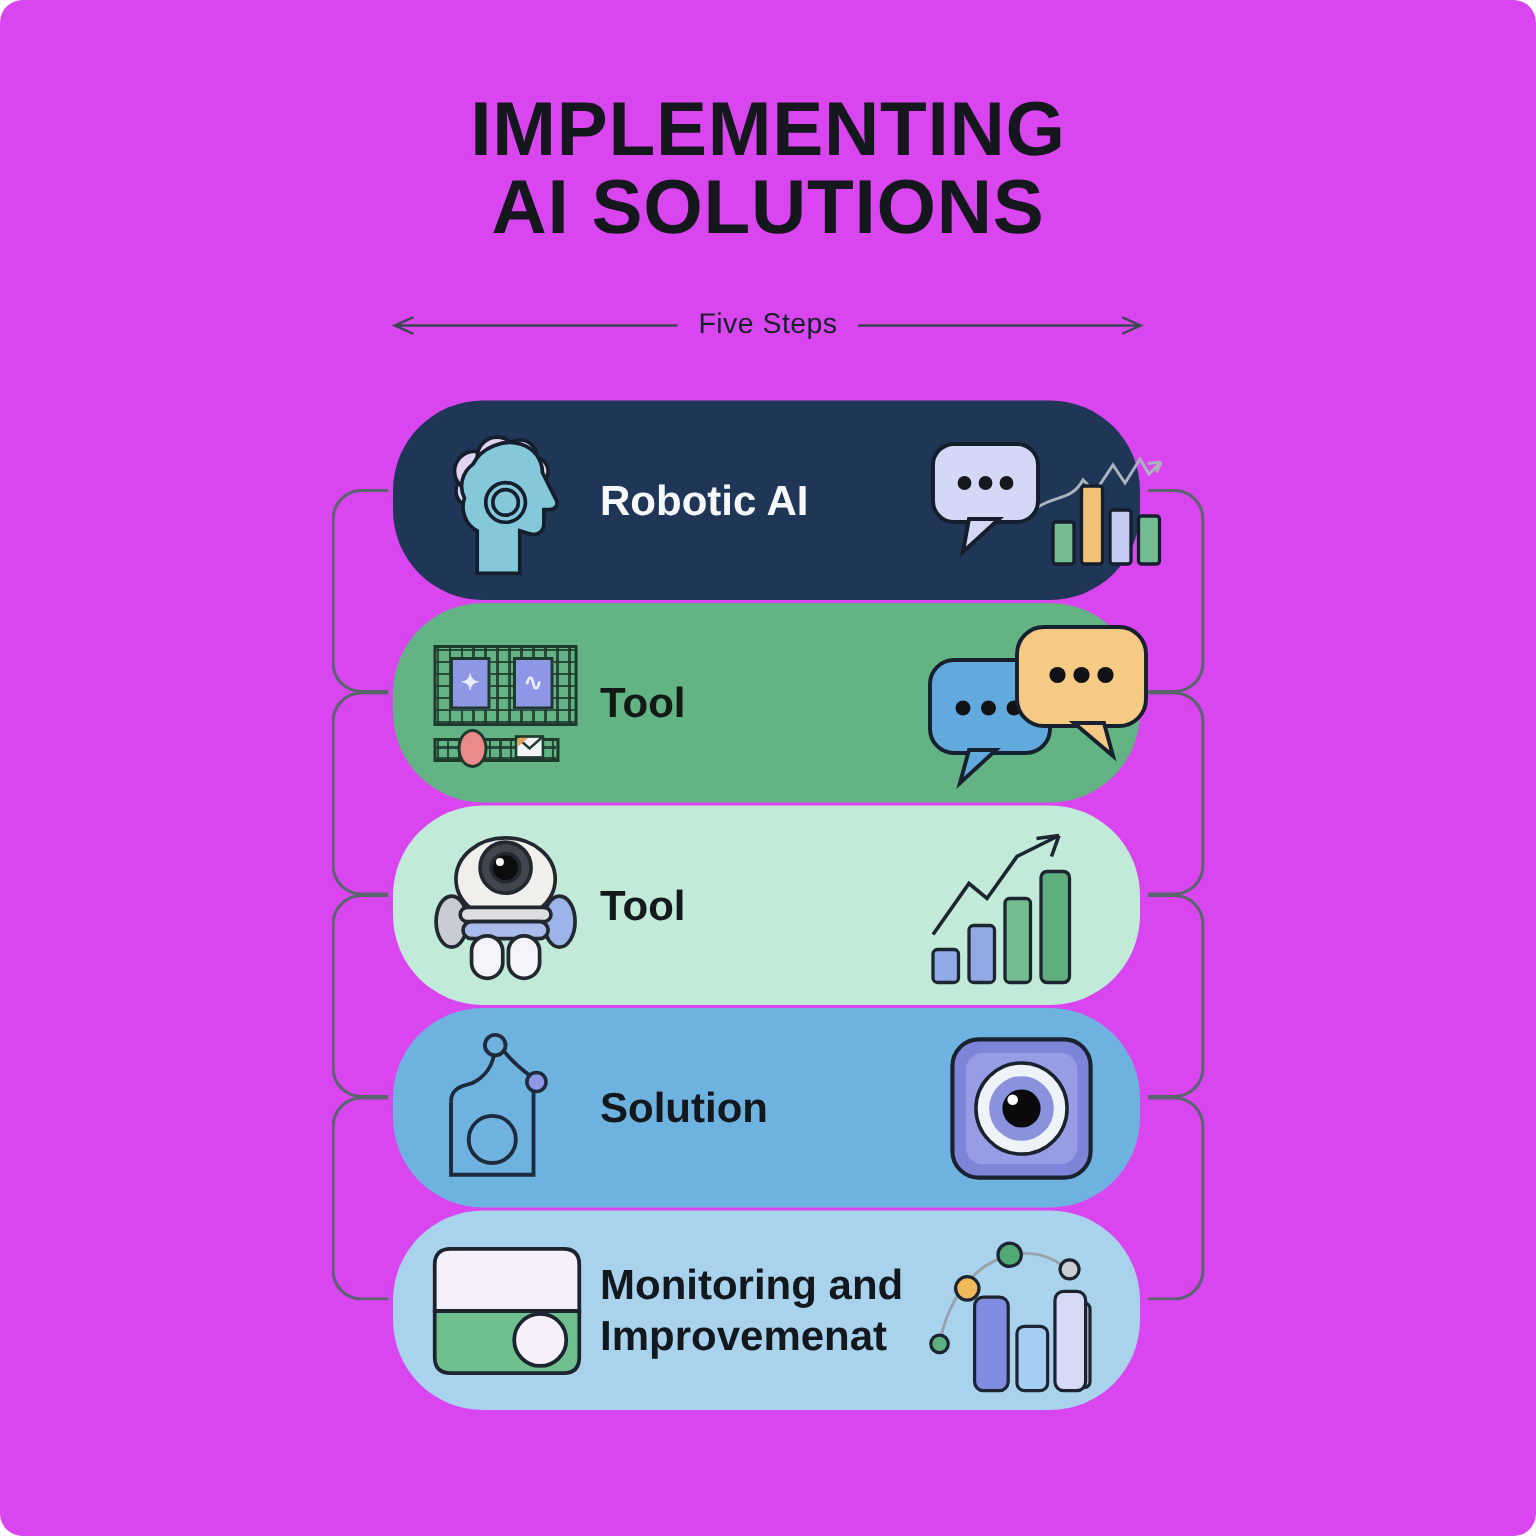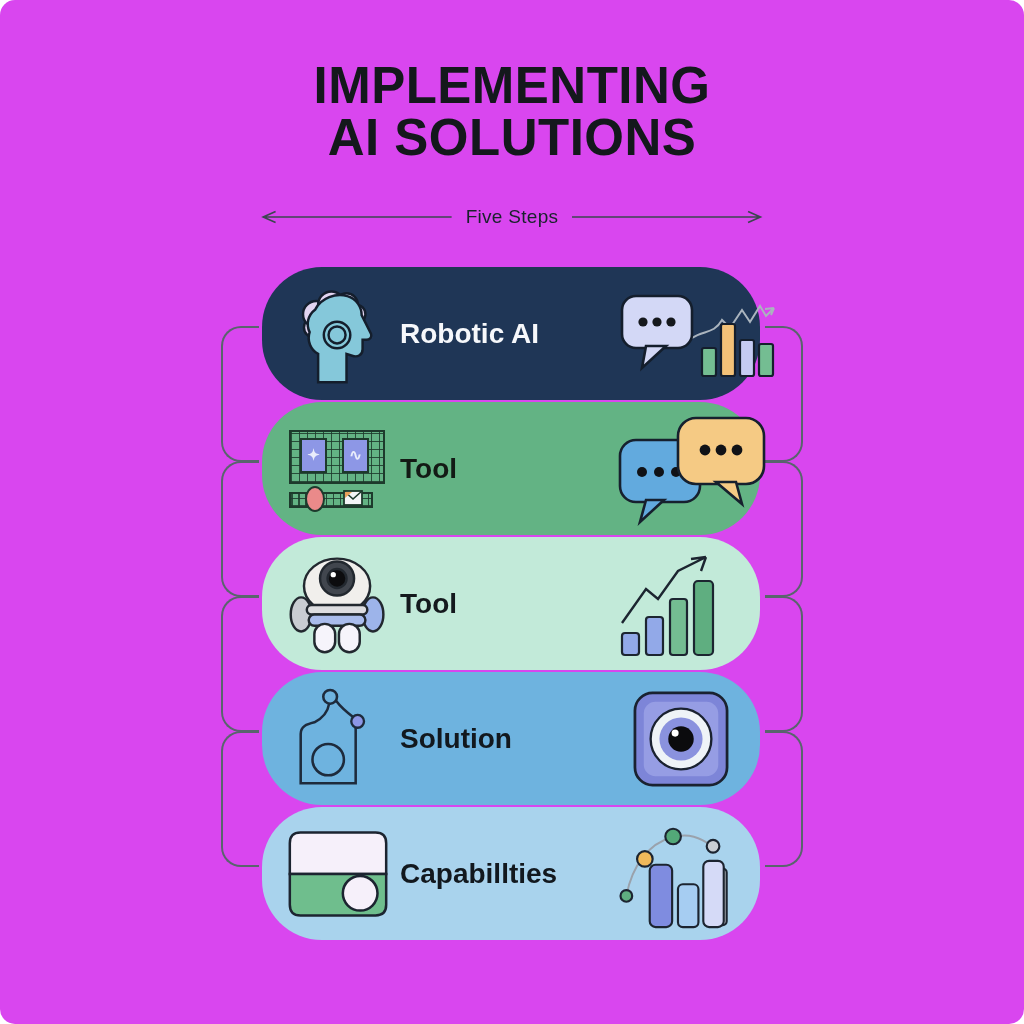--- a/index.html
+++ b/index.html
@@ -224,21 +224,22 @@
 
   <div class="pill p5" style="background: rgb(169, 211, 237);">
     <div class="licon">
       <svg width="106" height="96" viewBox="0 0 110 96">
         <path d="M5,16 Q5,5 16,5 L94,5 Q105,5 105,16 L105,48 L5,48 Z" fill="#f6f0fa" stroke="#1c2430" stroke-width="2.6"></path>
         <path d="M5,48 L105,48 L105,80 Q105,91 94,91 L16,91 Q5,91 5,80 Z" fill="#6fbe8d" stroke="#1c2430" stroke-width="2.6"></path>
         <circle cx="78" cy="68" r="18" fill="#f6f0fa" stroke="#1c2430" stroke-width="2.6"></circle>
       </svg>
     </div>
     <div class="label" style="color: rgb(18, 24, 30);">
-      <span>Capabillties</span>
+      <span>Monitoring and</span>
+      <span>Improvemenat</span>
     </div>
     <div class="ricon">
       <svg width="118" height="112" viewBox="0 0 120 115">
         <path d="M8,80 C14,48 32,26 54,20 C72,15 84,20 96,29" stroke="#9aa2ac" stroke-width="2" fill="none"></path>
         <g stroke="#1c2430" stroke-width="2.2">
           <rect x="98" y="52" width="13" height="58" rx="4" fill="#c2c7cc"></rect>
           <rect x="32" y="48" width="23" height="64" rx="6" fill="#7f8ce0"></rect>
           <rect x="61" y="68" width="21" height="44" rx="5" fill="#a6cdf2"></rect>
           <rect x="87" y="44" width="21" height="68" rx="6" fill="#d5daf7"></rect>
           <circle cx="8" cy="80" r="6" fill="#5fae80"></circle>

